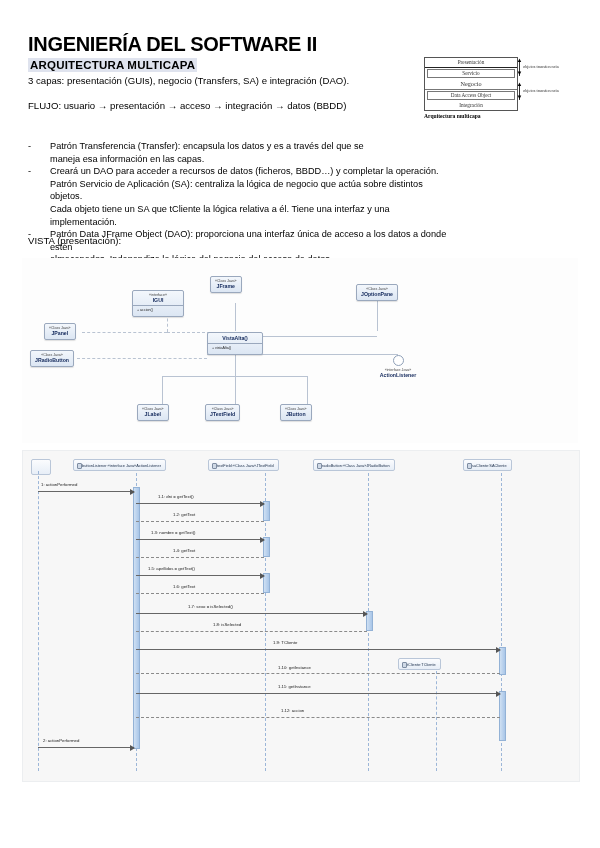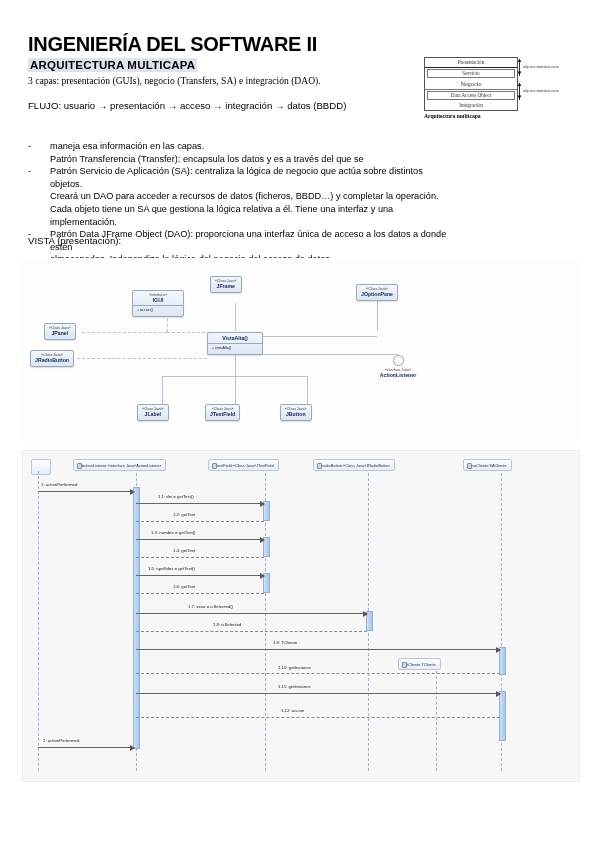--- a/index.html
+++ b/index.html
@@ -13,21 +13,21 @@
   
   .doc-title{
     position:absolute;left:28px;top:33px;
     font-size:20px;font-weight:bold;letter-spacing:-0.3px;
   }
   .section-title{
     position:absolute;left:28px;top:58px;
     font-size:11.5px;font-weight:bold;letter-spacing:0.2px;
     background:#dfe3ee;padding:1px 2px;
   }
-  .lead{position:absolute;left:28px;top:75px;font-size:9.6px;font-family:Liberation Serif, serif;}
+  .lead{position:absolute;left:28px;top:75px;font-size:9.6px;}
   .flujo{position:absolute;left:28px;top:100px;font-size:9.6px;}
 
   .bullets{position:absolute;left:28px;top:140px;width:420px;font-size:9.2px;line-height:12.6px;}
   .bullet{display:flex;margin-bottom:0px;}
   .bullet .dash{width:22px;flex:0 0 22px;}
   .bullet .btxt{flex:1;}
 
   .examples{position:absolute;left:28px;top:234px;font-size:9.6px;line-height:14px;}
 
   
@@ -108,30 +108,30 @@
 
   <div class="doc-title">INGENIERÍA DEL SOFTWARE II</div>
   <div class="section-title">ARQUITECTURA MULTICAPA</div>
   <div class="lead">3 capas: presentación (GUIs), negocio (Transfers, SA) e integración (DAO).</div>
   <div class="flujo">FLUJO: usuario → presentación → acceso → integración → datos (BBDD)</div>
 
   <div class="bullets">
     <div class="bullet">
       <span class="dash">-</span>
       <span class="btxt">
+        <div>Patrón Transferencia (Transfer): encapsula los datos y es a través del que se</div>
         <div>maneja esa información en las capas.</div>
-        <div>Patrón Transferencia (Transfer): encapsula los datos y es a través del que se</div>
       </span>
     </div>
     <div class="bullet">
       <span class="dash">-</span>
       <span class="btxt">
+        <div>Creará un DAO para acceder a recursos de datos (ficheros, BBDD…) y completar la operación.</div>
         <div>Patrón Servicio de Aplicación (SA): centraliza la lógica de negocio que actúa sobre distintos objetos.</div>
-        <div>Creará un DAO para acceder a recursos de datos (ficheros, BBDD…) y completar la operación.</div>
-        <div>Cada objeto tiene un SA que gestiona la lógica relativa a él. Tiene una interfaz y una implementación.</div>
+        <div>Cada objeto tiene un SA que tCliente la lógica relativa a él. Tiene una interfaz y una implementación.</div>
       </span>
     </div>
     <div class="bullet">
       <span class="dash">-</span>
       <span class="btxt">
         <div>Patrón Data JFrame Object (DAO): proporciona una interfaz única de acceso a los datos a donde estén</div>
         <div>almacenados. Independiza la lógica del negocio del acceso de datos.</div>
       </span>
     </div>
   </div>

